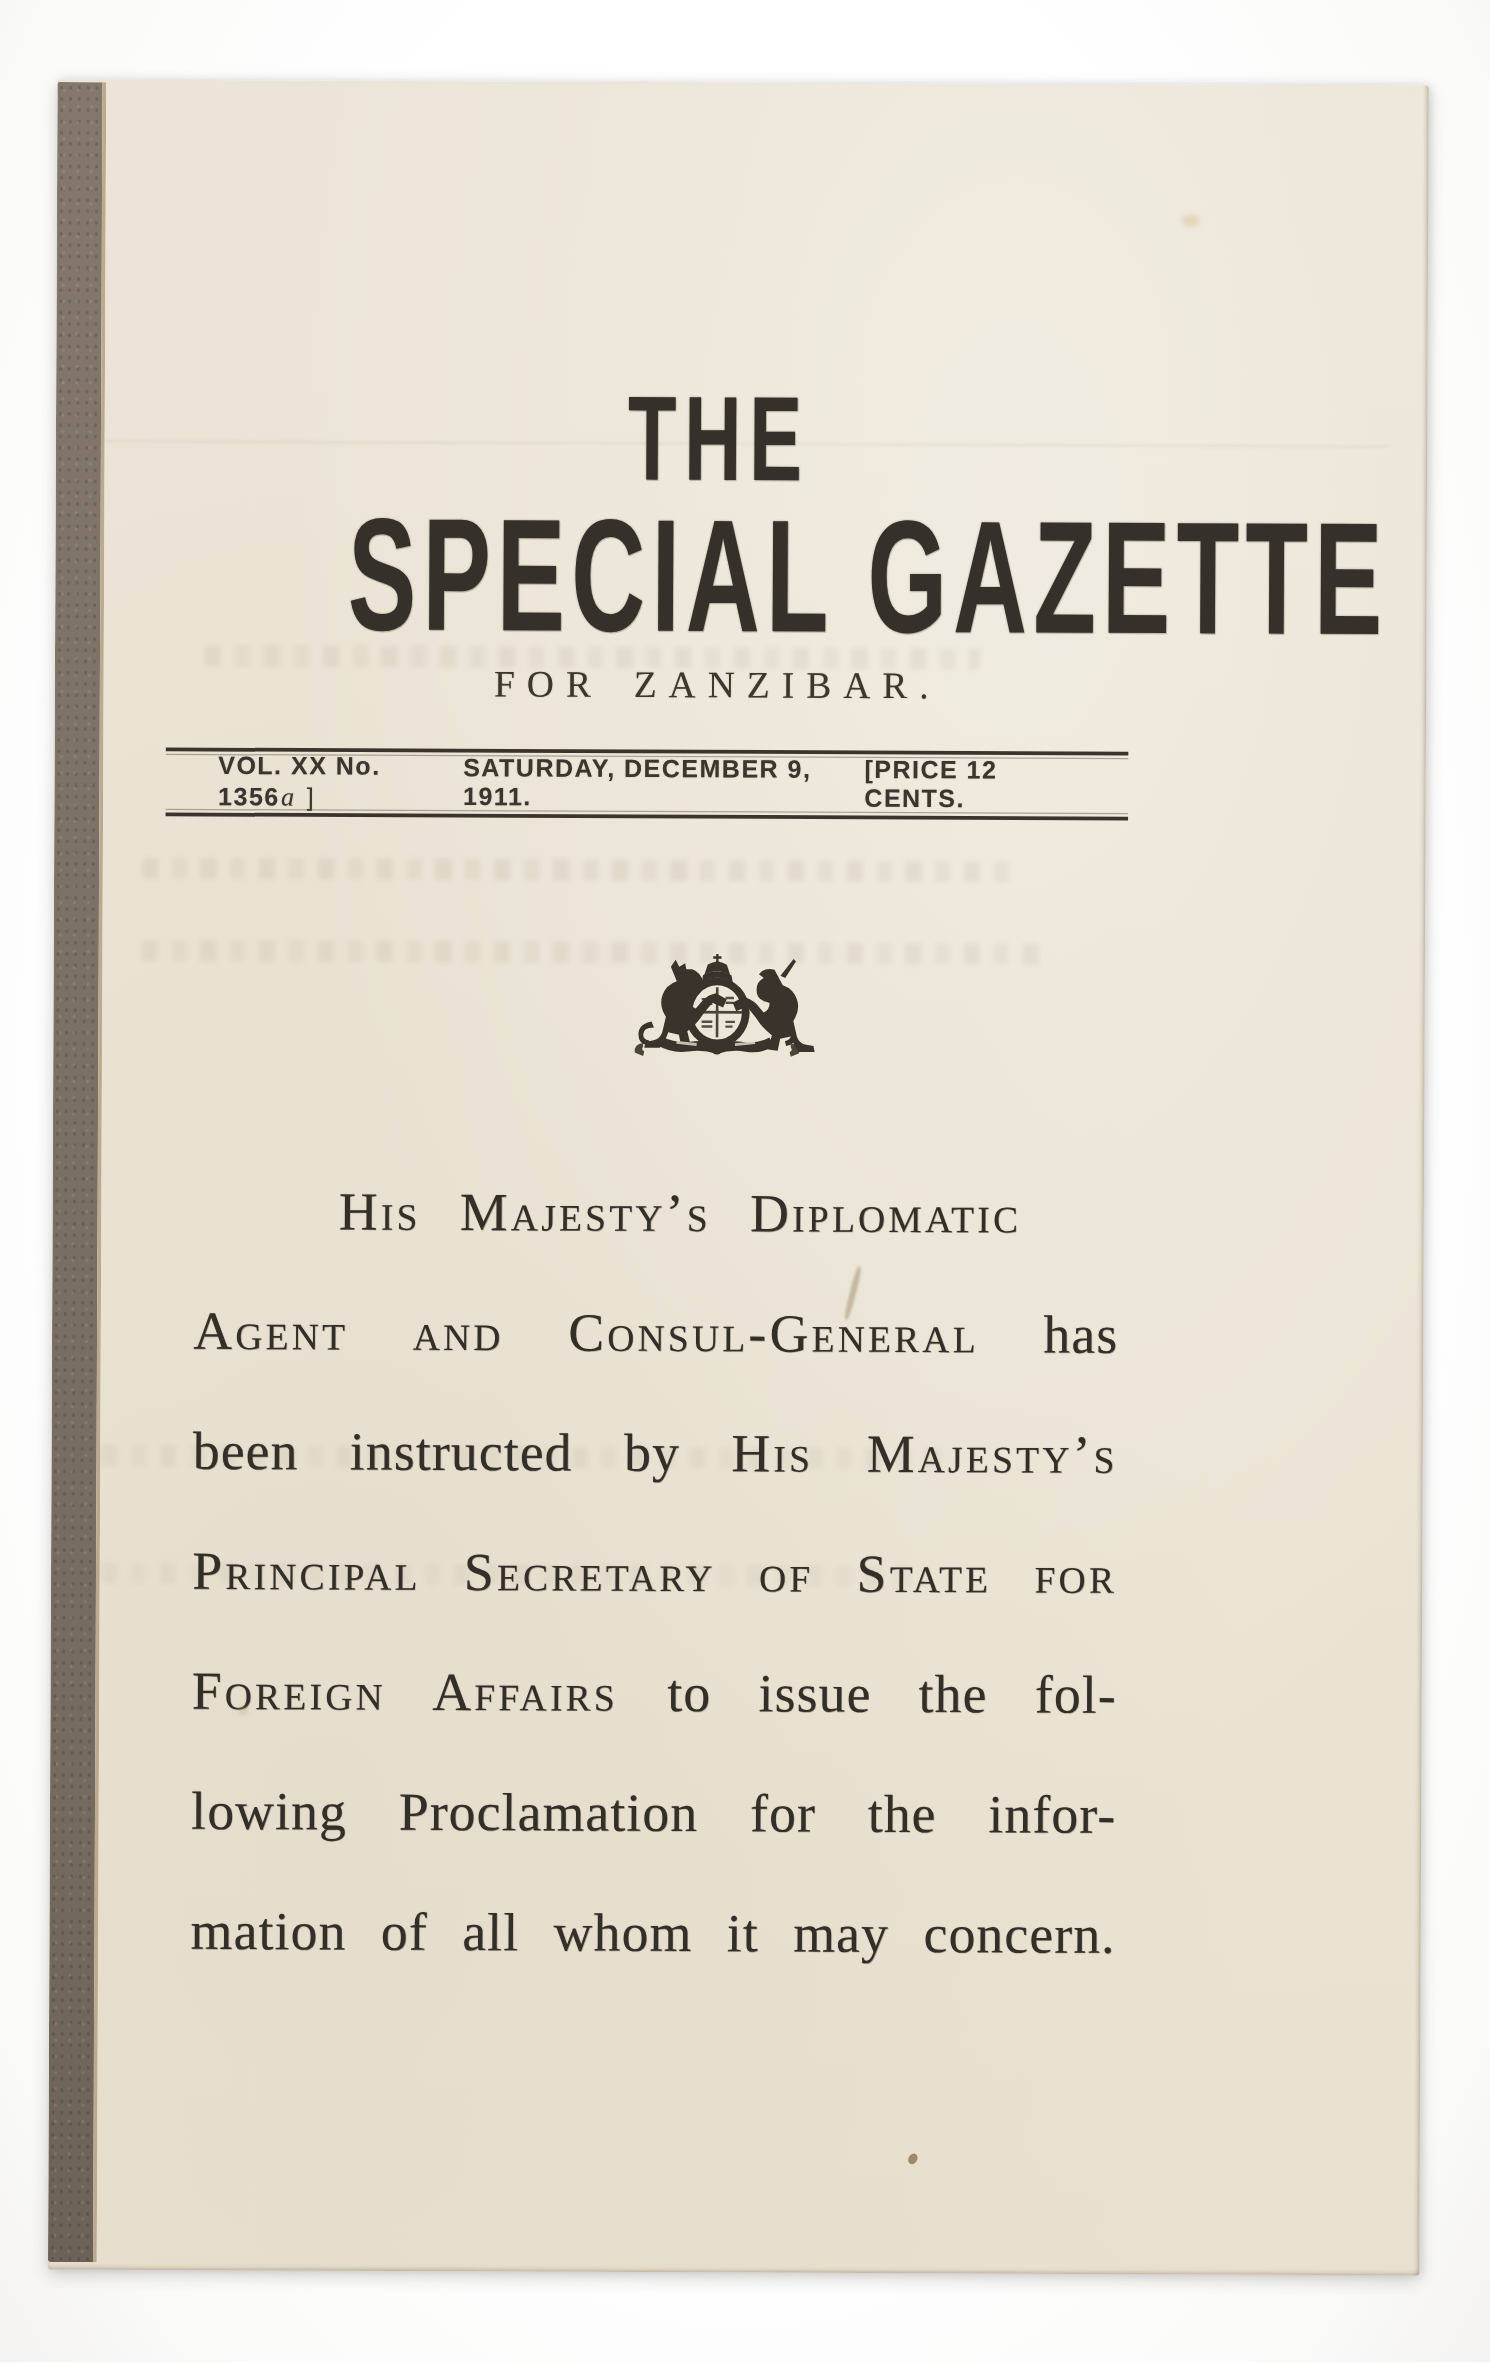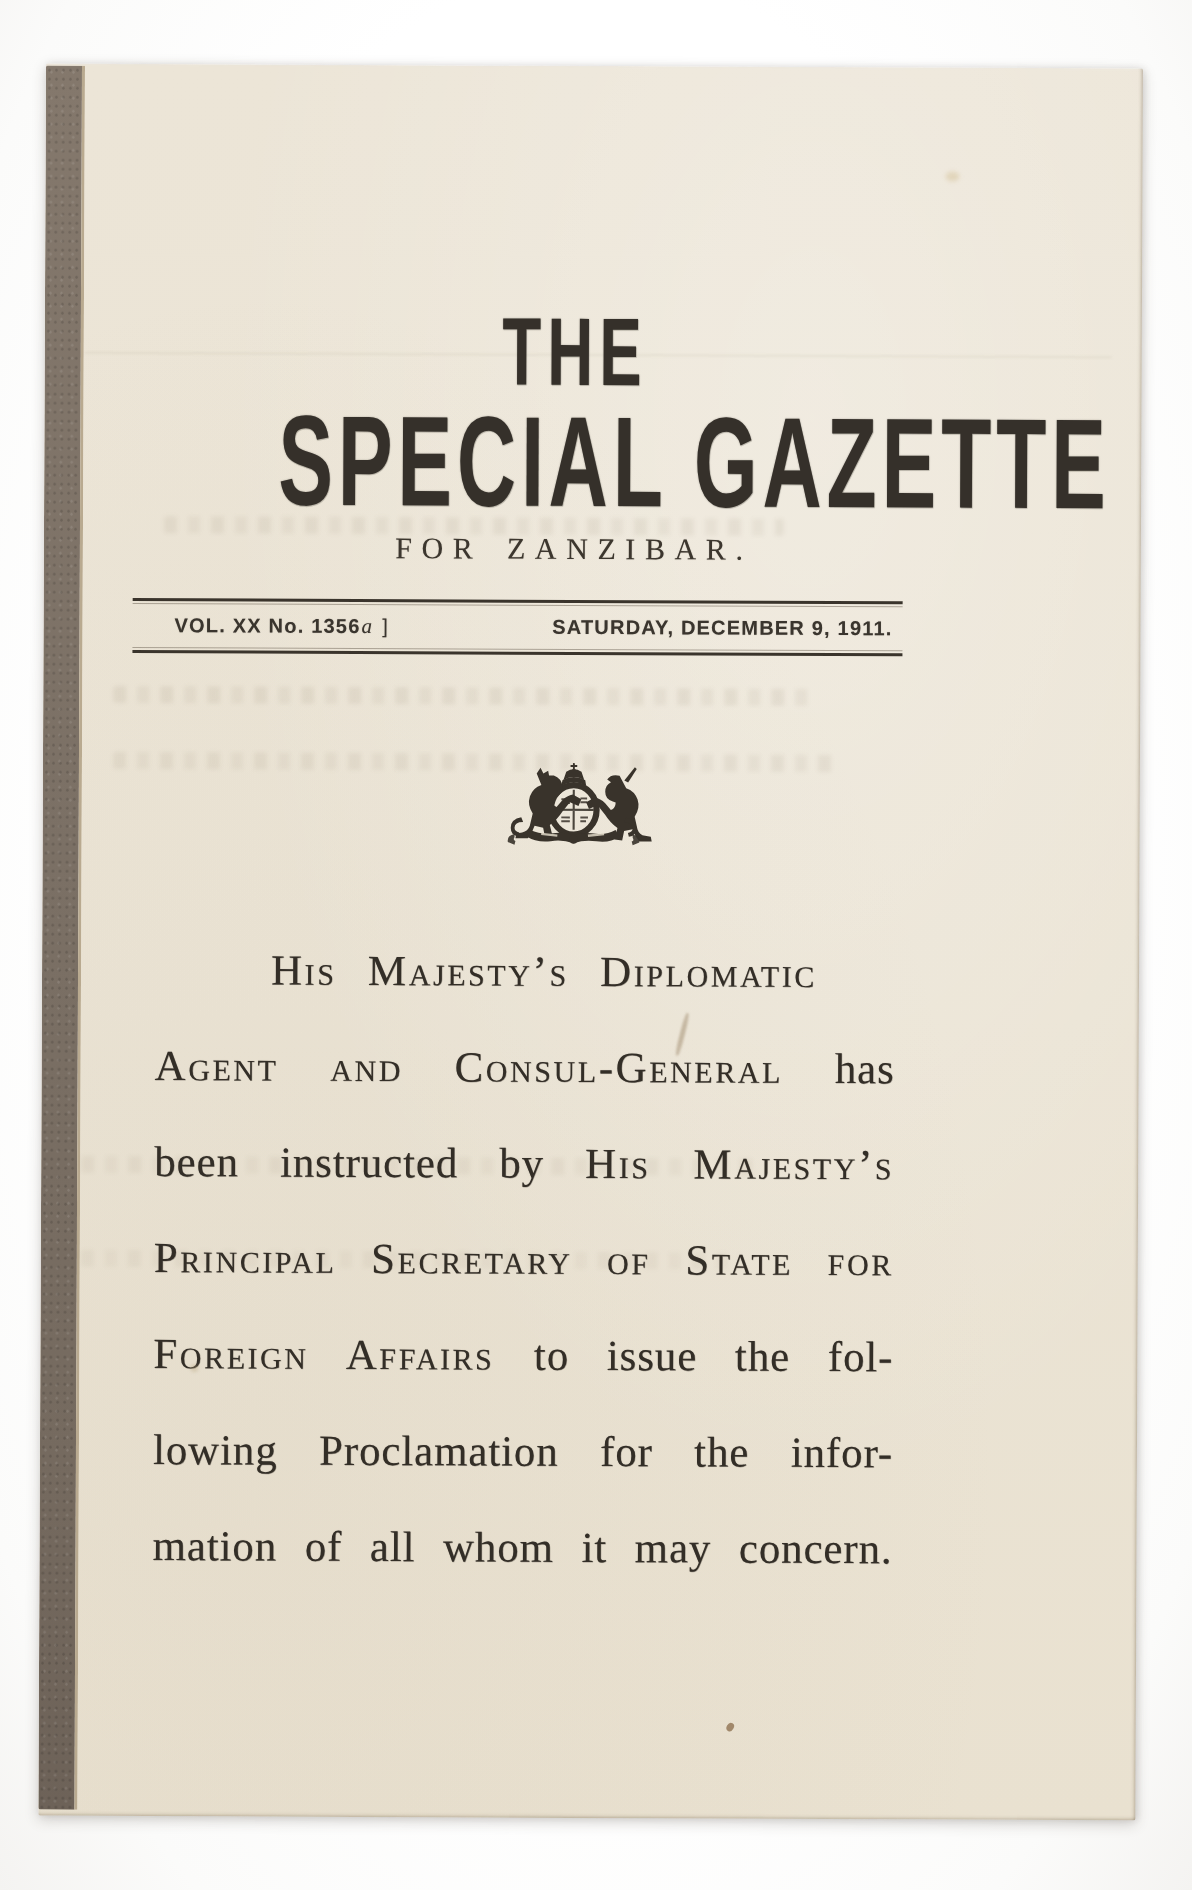--- a/index.html
+++ b/index.html
@@ -127,20 +127,21 @@
     <div class="centerband mast-main">
       <span class="cond2">SPECIAL GAZETTE</span>
     </div>
     <div class="centerband mast-sub">FOR ZANZIBAR.</div>
 
     <div class="datebar">
       <div class="db-left">
         <span>VOL. XX No. 1356</span><span class="ital">a</span><span class="brk">]</span>
       </div>
       <div class="db-center">SATURDAY, DECEMBER 9, 1911.</div>
+      <div class="db-right">[PRICE 12 CENTS.</div>
     </div>
 
     <div class="centerband crestband">
       <svg class="crest-svg" width="162" height="96" viewBox="0 0 170 100" aria-hidden="true">
         <g fill="#39332b" stroke="none">
 
           <path d="M86 3 v7 M82.5 6 h7" stroke="#39332b" stroke-width="2" fill="none"></path>
           <circle cx="86" cy="12" r="2.8"></circle>
           <path d="M75 21 q11 -7 22 0 l-3 -9 q-8 -5 -16 0 z"></path>
           <path d="M73 27 q13 -8 26 0 l-1 -6 q-12 -7 -24 0 z"></path>

